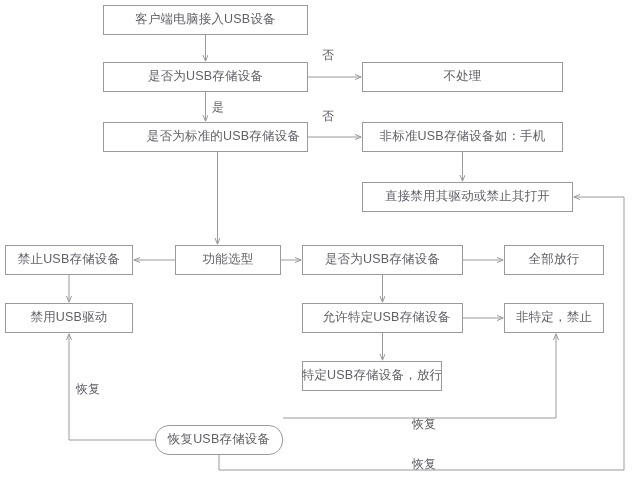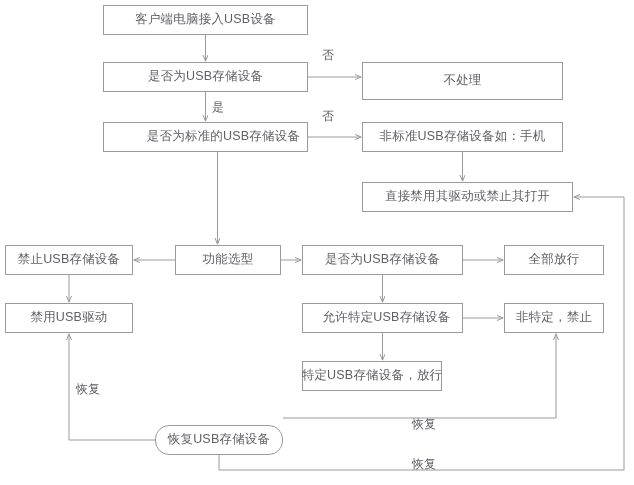--- a/index.html
+++ b/index.html
@@ -96,21 +96,21 @@
       <path d="M219,455 L219,470 L624,470 L624,197 L574,197"></path>
     </g>
   </svg>
 
   <div class="node" style="left:103px; top:5px; width:205px; height:30px;">客户端电脑接入USB设备</div>
 
   <div class="node" style="left:103px; top:62px; width:205px; height:30px;">是否为USB存储设备</div>
 
   <div class="node" style="left:103px; top:122px; width:205px; height:30px;padding-left:36px;">是否为标准的USB存储设备</div>
 
-  <div class="node" style="left:362px; top:62px; width:201px; height:38px;">不处理</div>
+  <div class="node" style="left:362px; top:62px; width:201px; height:30px;">不处理</div>
 
   <div class="node" style="left:362px; top:122px; width:201px; height:30px;">非标准USB存储设备如：手机</div>
 
   <div class="node" style="left:362px; top:182px; width:211px; height:30px;">直接禁用其驱动或禁止其打开</div>
 
   <div class="node" style="left:5px; top:245px; width:128px; height:30px;">禁止USB存储设备</div>
 
   <div class="node" style="left:5px; top:303px; width:128px; height:30px;">禁用USB驱动</div>
 
   <div class="node" style="left:175px; top:245px; width:106px; height:30px;">功能选型</div>

